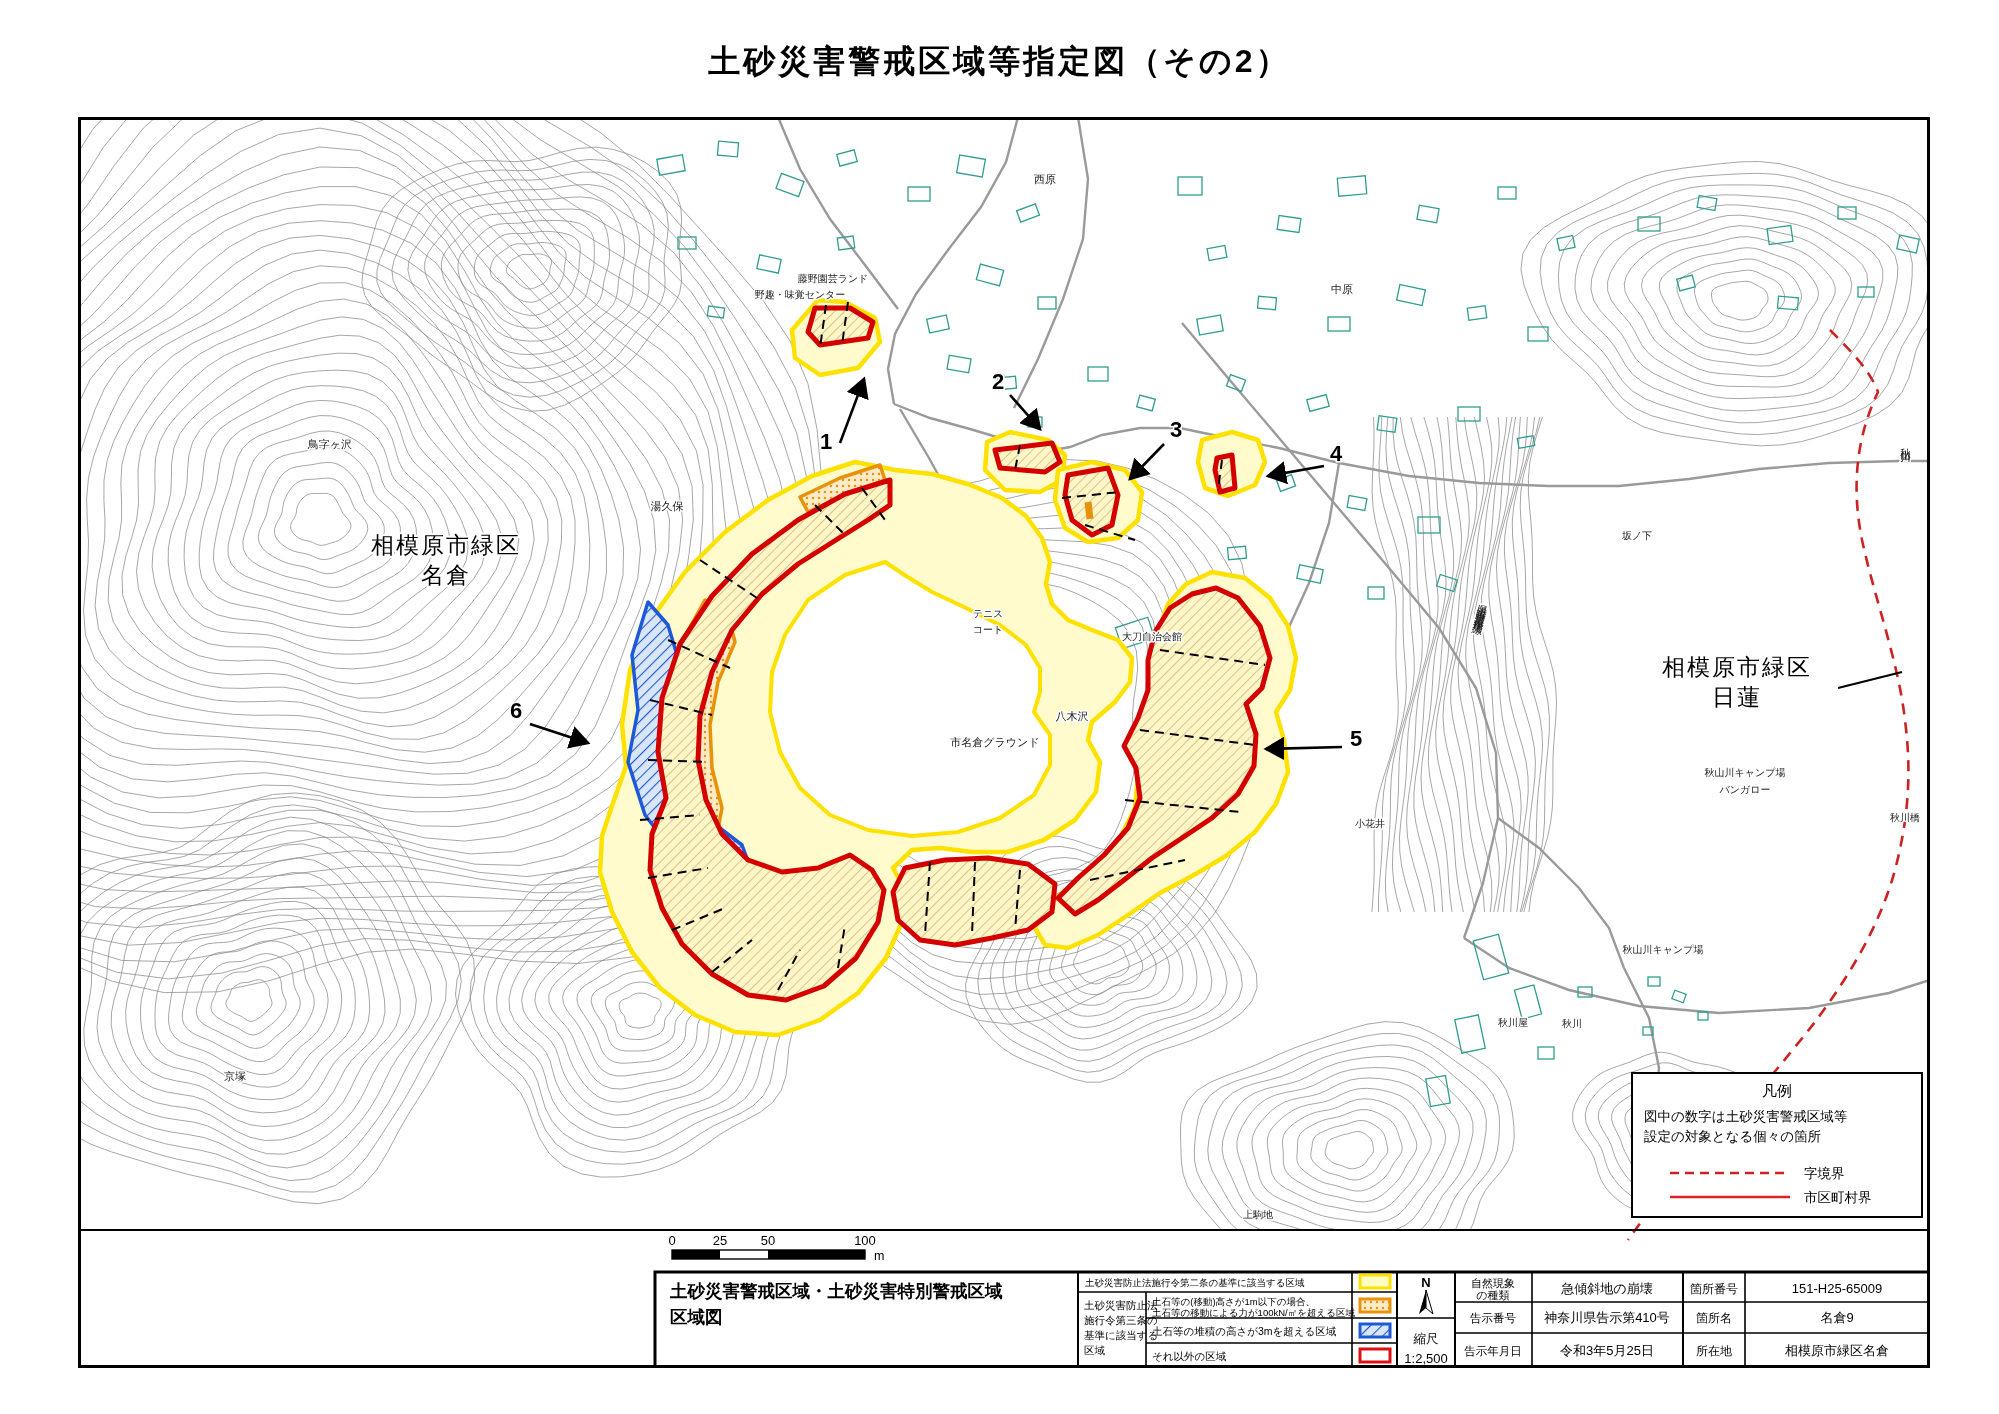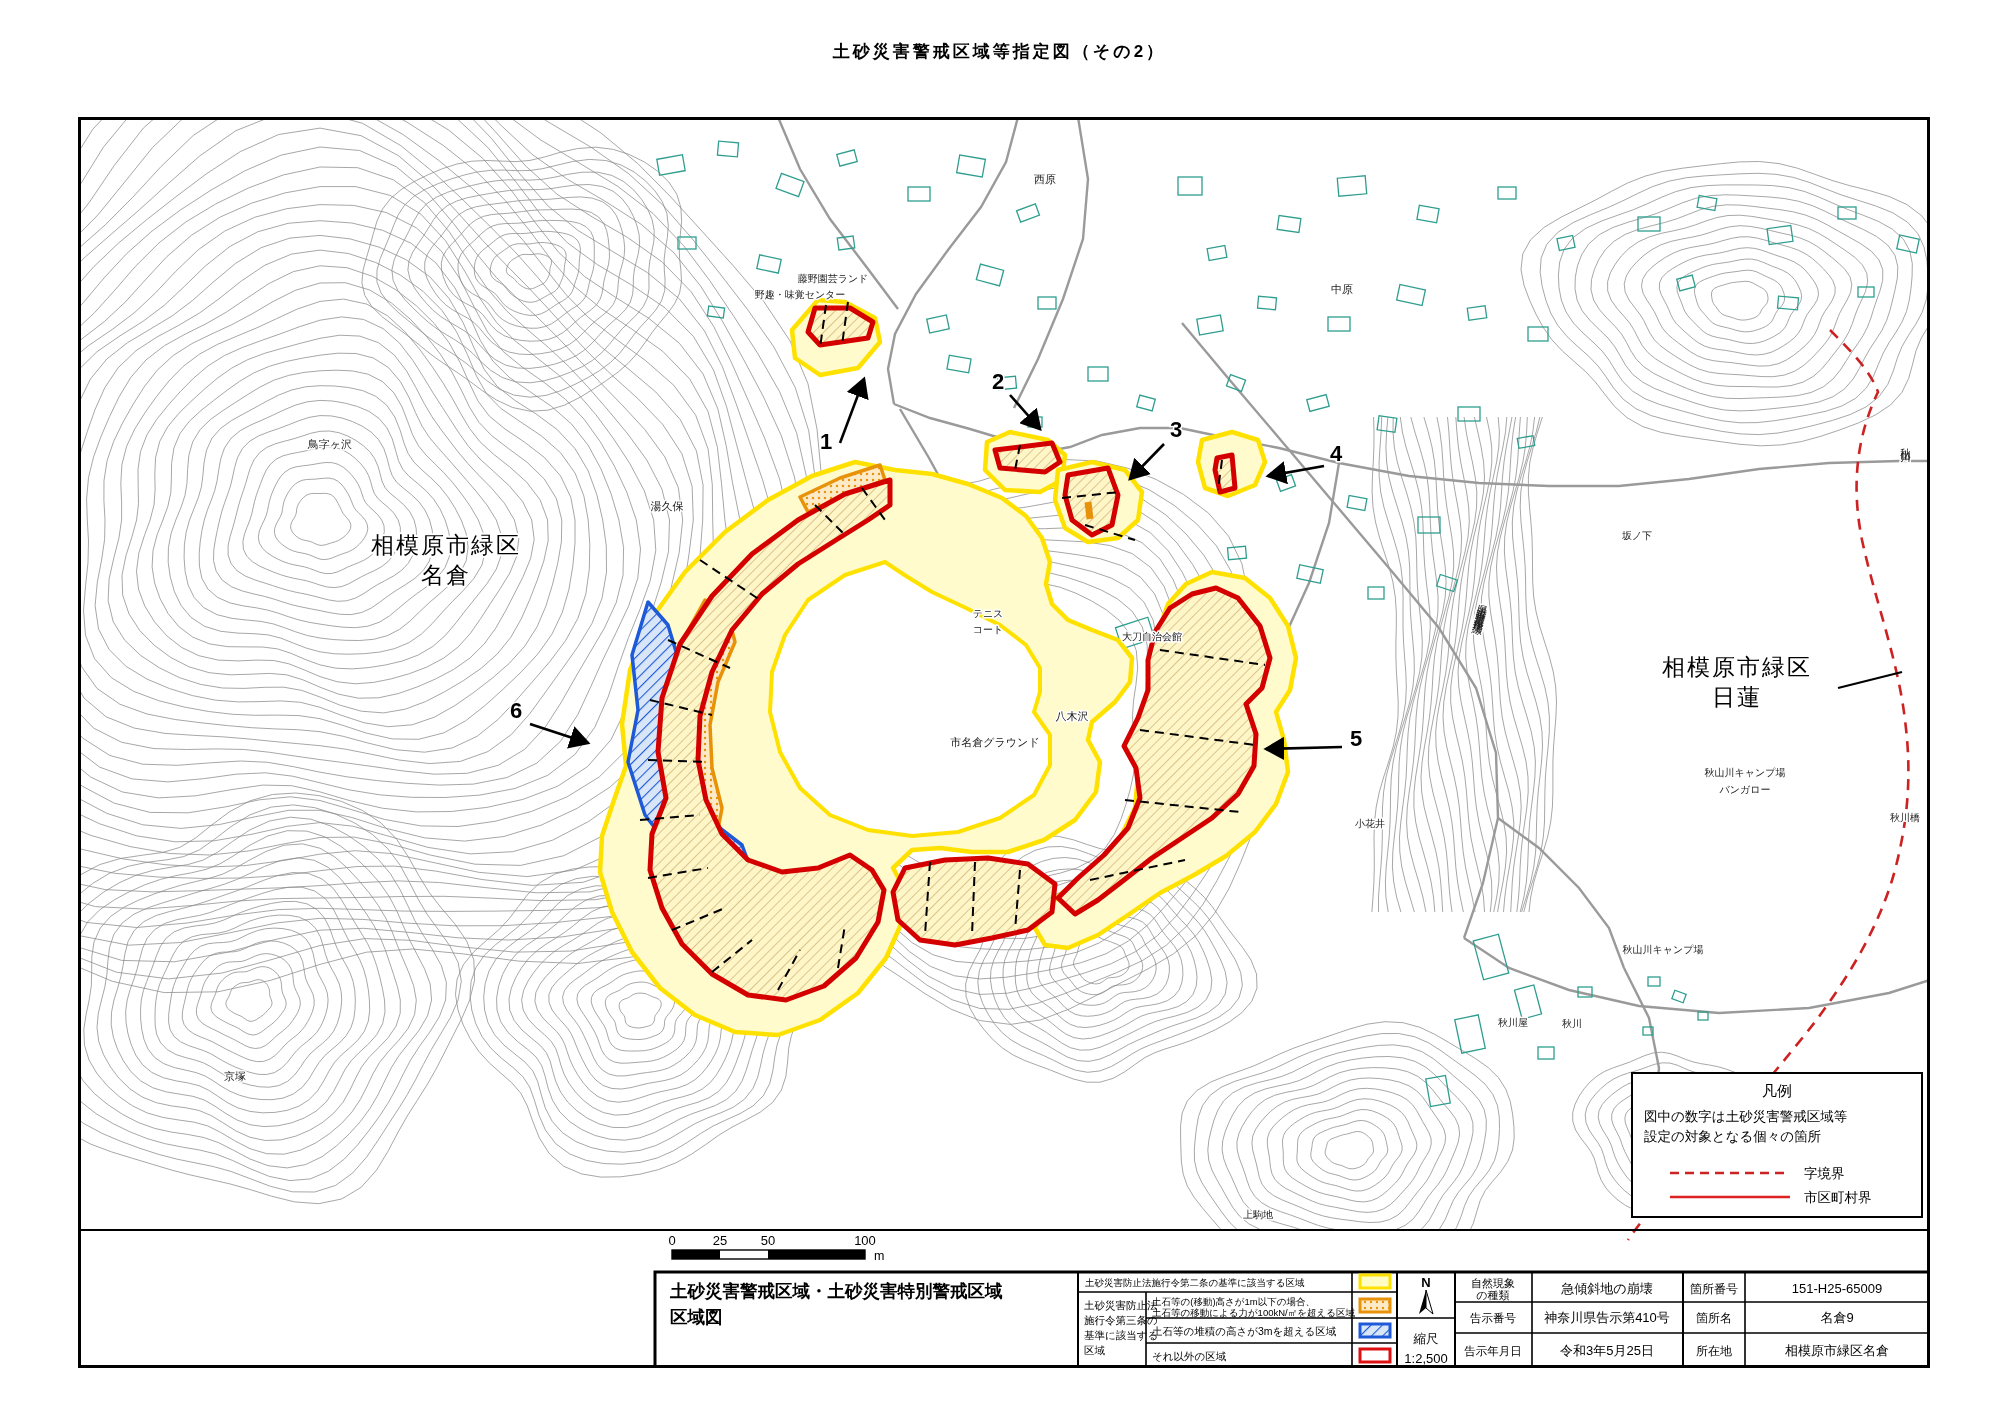--- a/index.html
+++ b/index.html
@@ -1,19 +1,19 @@
 <!DOCTYPE html>
 <html><head>
 <meta charset="utf-8">
 <style>
   html,body{margin:0;padding:0;background:#e8e8e8;}
   #page{position:relative;width:1999px;height:1414px;background:#ffffff;
         font-family:"Liberation Sans","DejaVu Sans",sans-serif;overflow:hidden;}
   #doc-title{position:absolute;top:40px;left:0;width:100%;text-align:center;
-        font-size:17px;font-weight:bold;letter-spacing:3px;color:#000;}
+        font-size:32px;font-weight:bold;letter-spacing:3px;color:#000;}
   #map-wrap{position:absolute;left:78px;top:117px;width:1852px;height:1251px;}
   svg text{font-family:"Liberation Sans","DejaVu Sans",sans-serif;}
   .ml{paint-order:stroke;stroke:#ffffff;stroke-width:3px;stroke-linejoin:round;fill:#1a1a1a;}
   .biglabel{paint-order:stroke;stroke:#ffffff;stroke-width:4px;stroke-linejoin:round;fill:#000;letter-spacing:2px;}
   .tcell{fill:#000;}
   .znum{font-weight:bold;fill:#000;paint-order:stroke;stroke:#fff;stroke-width:3px;}
 </style>
 </head>
 <body>
 

